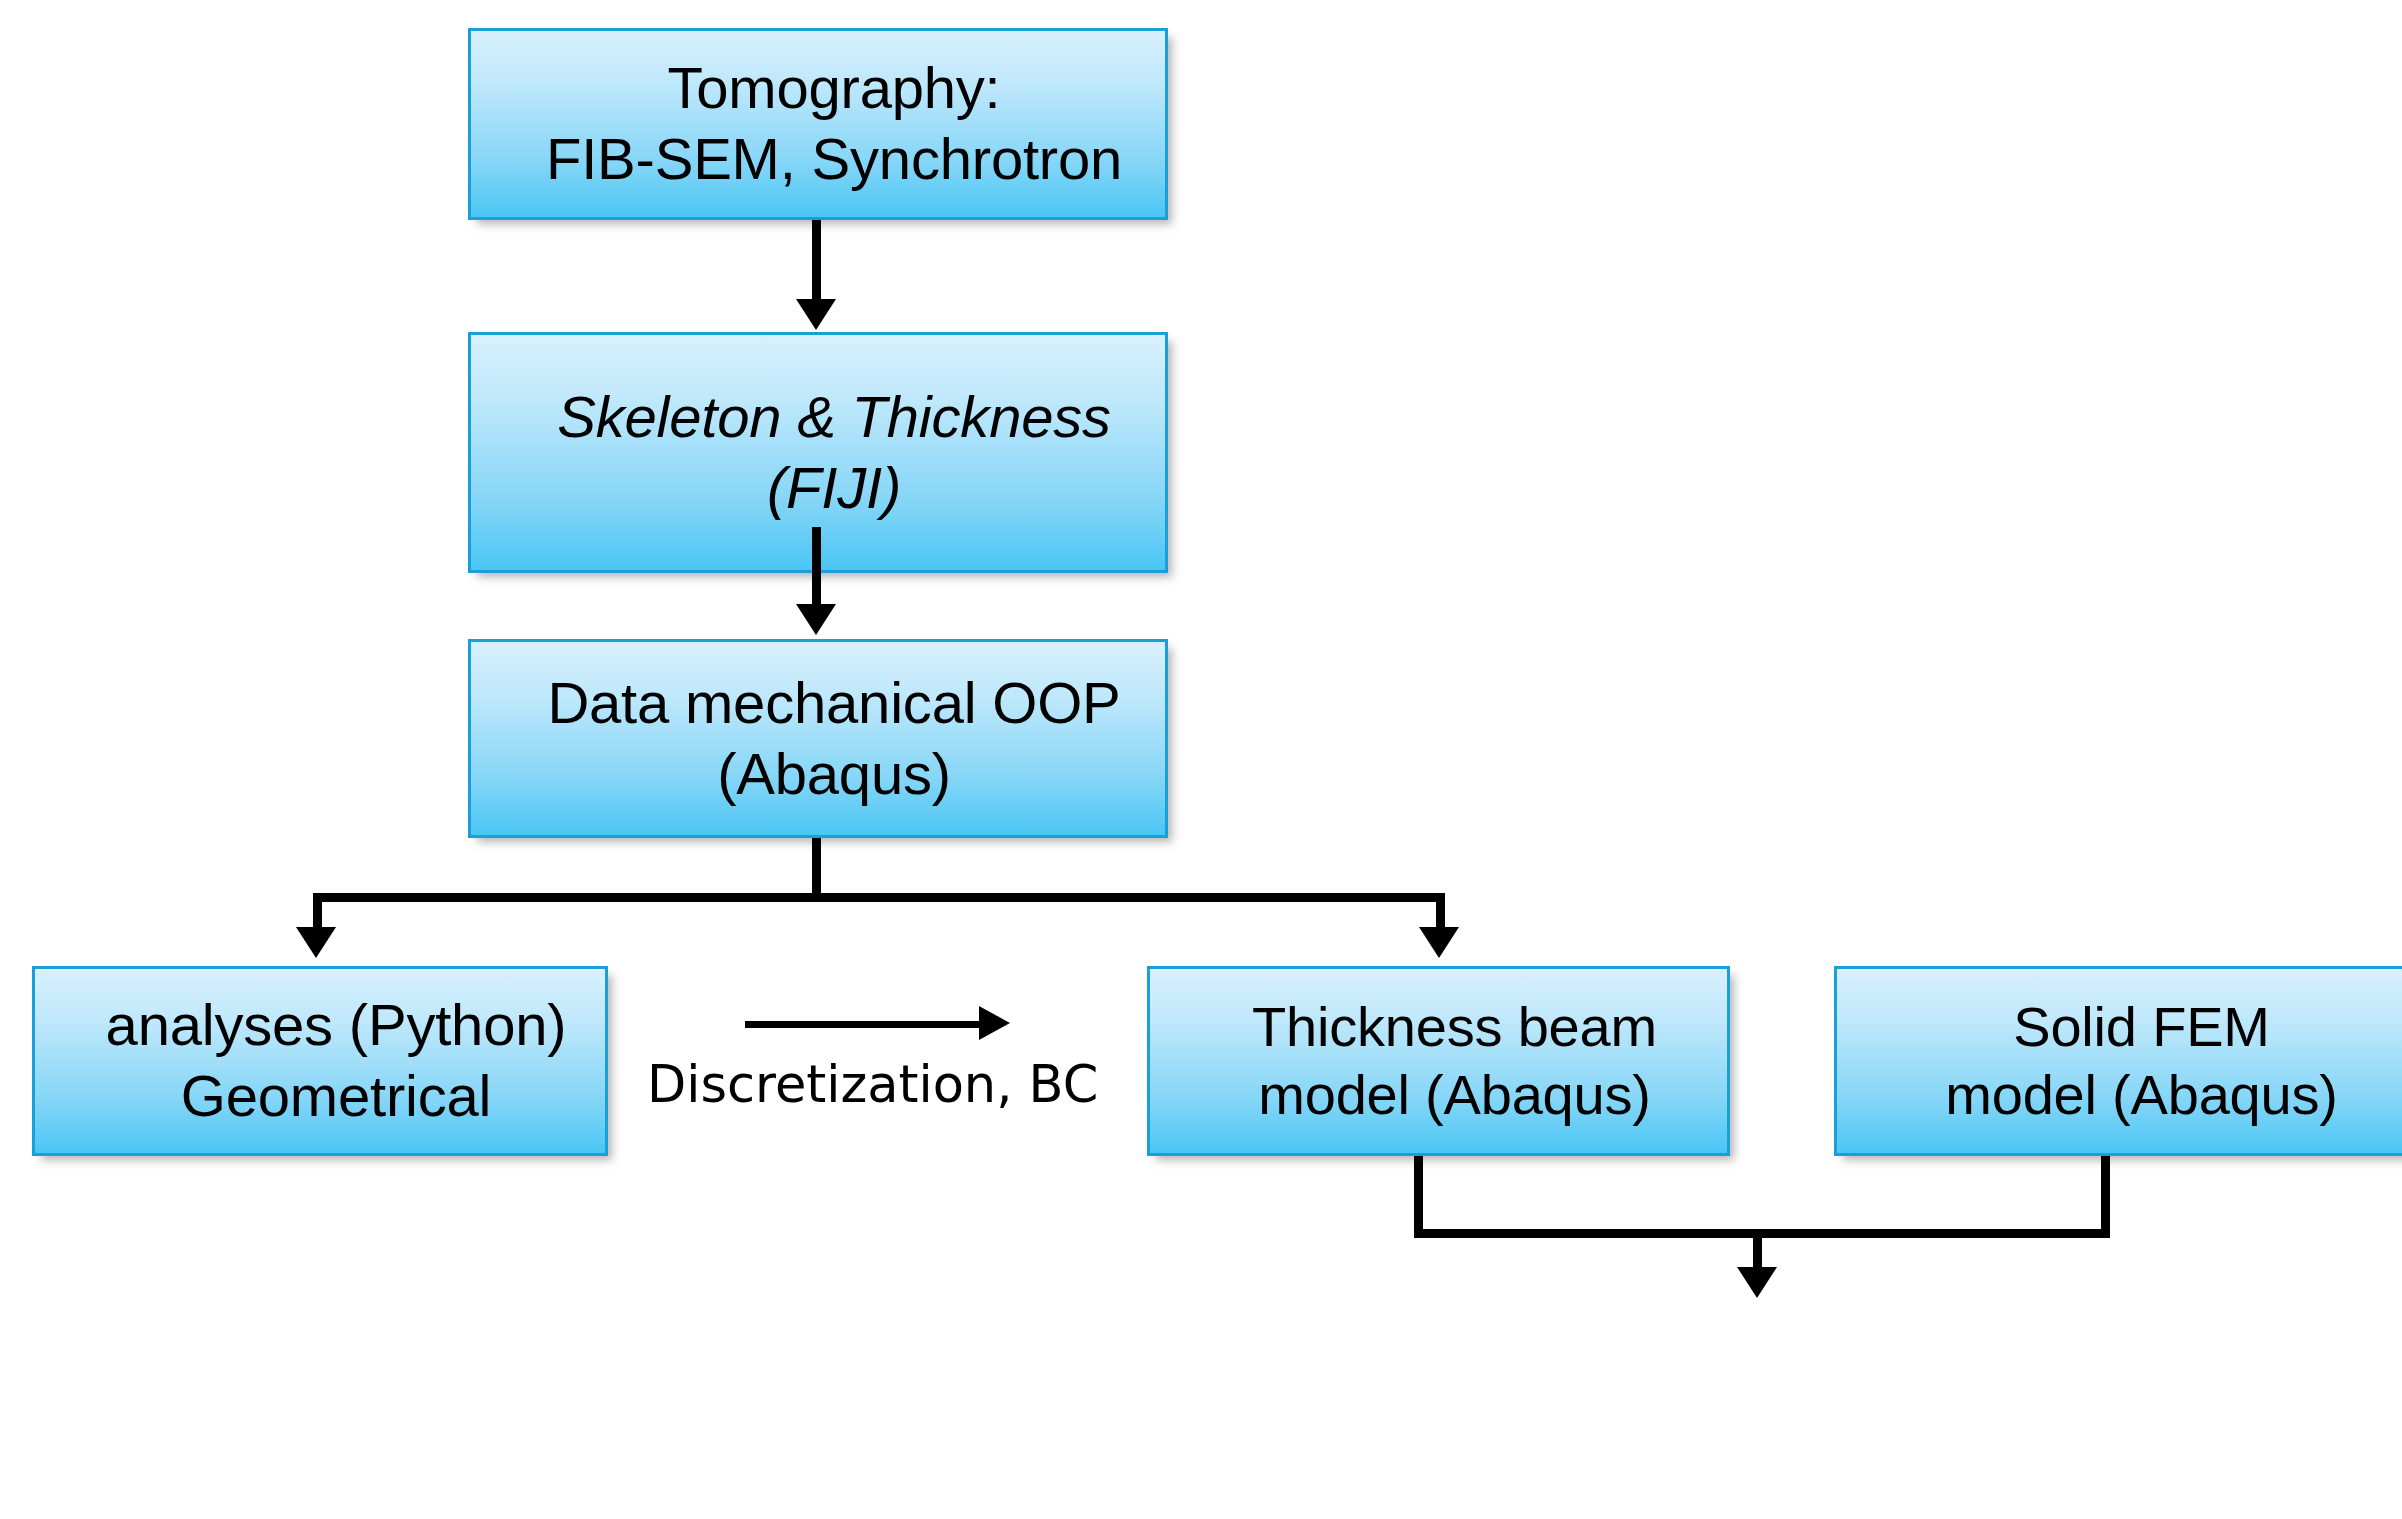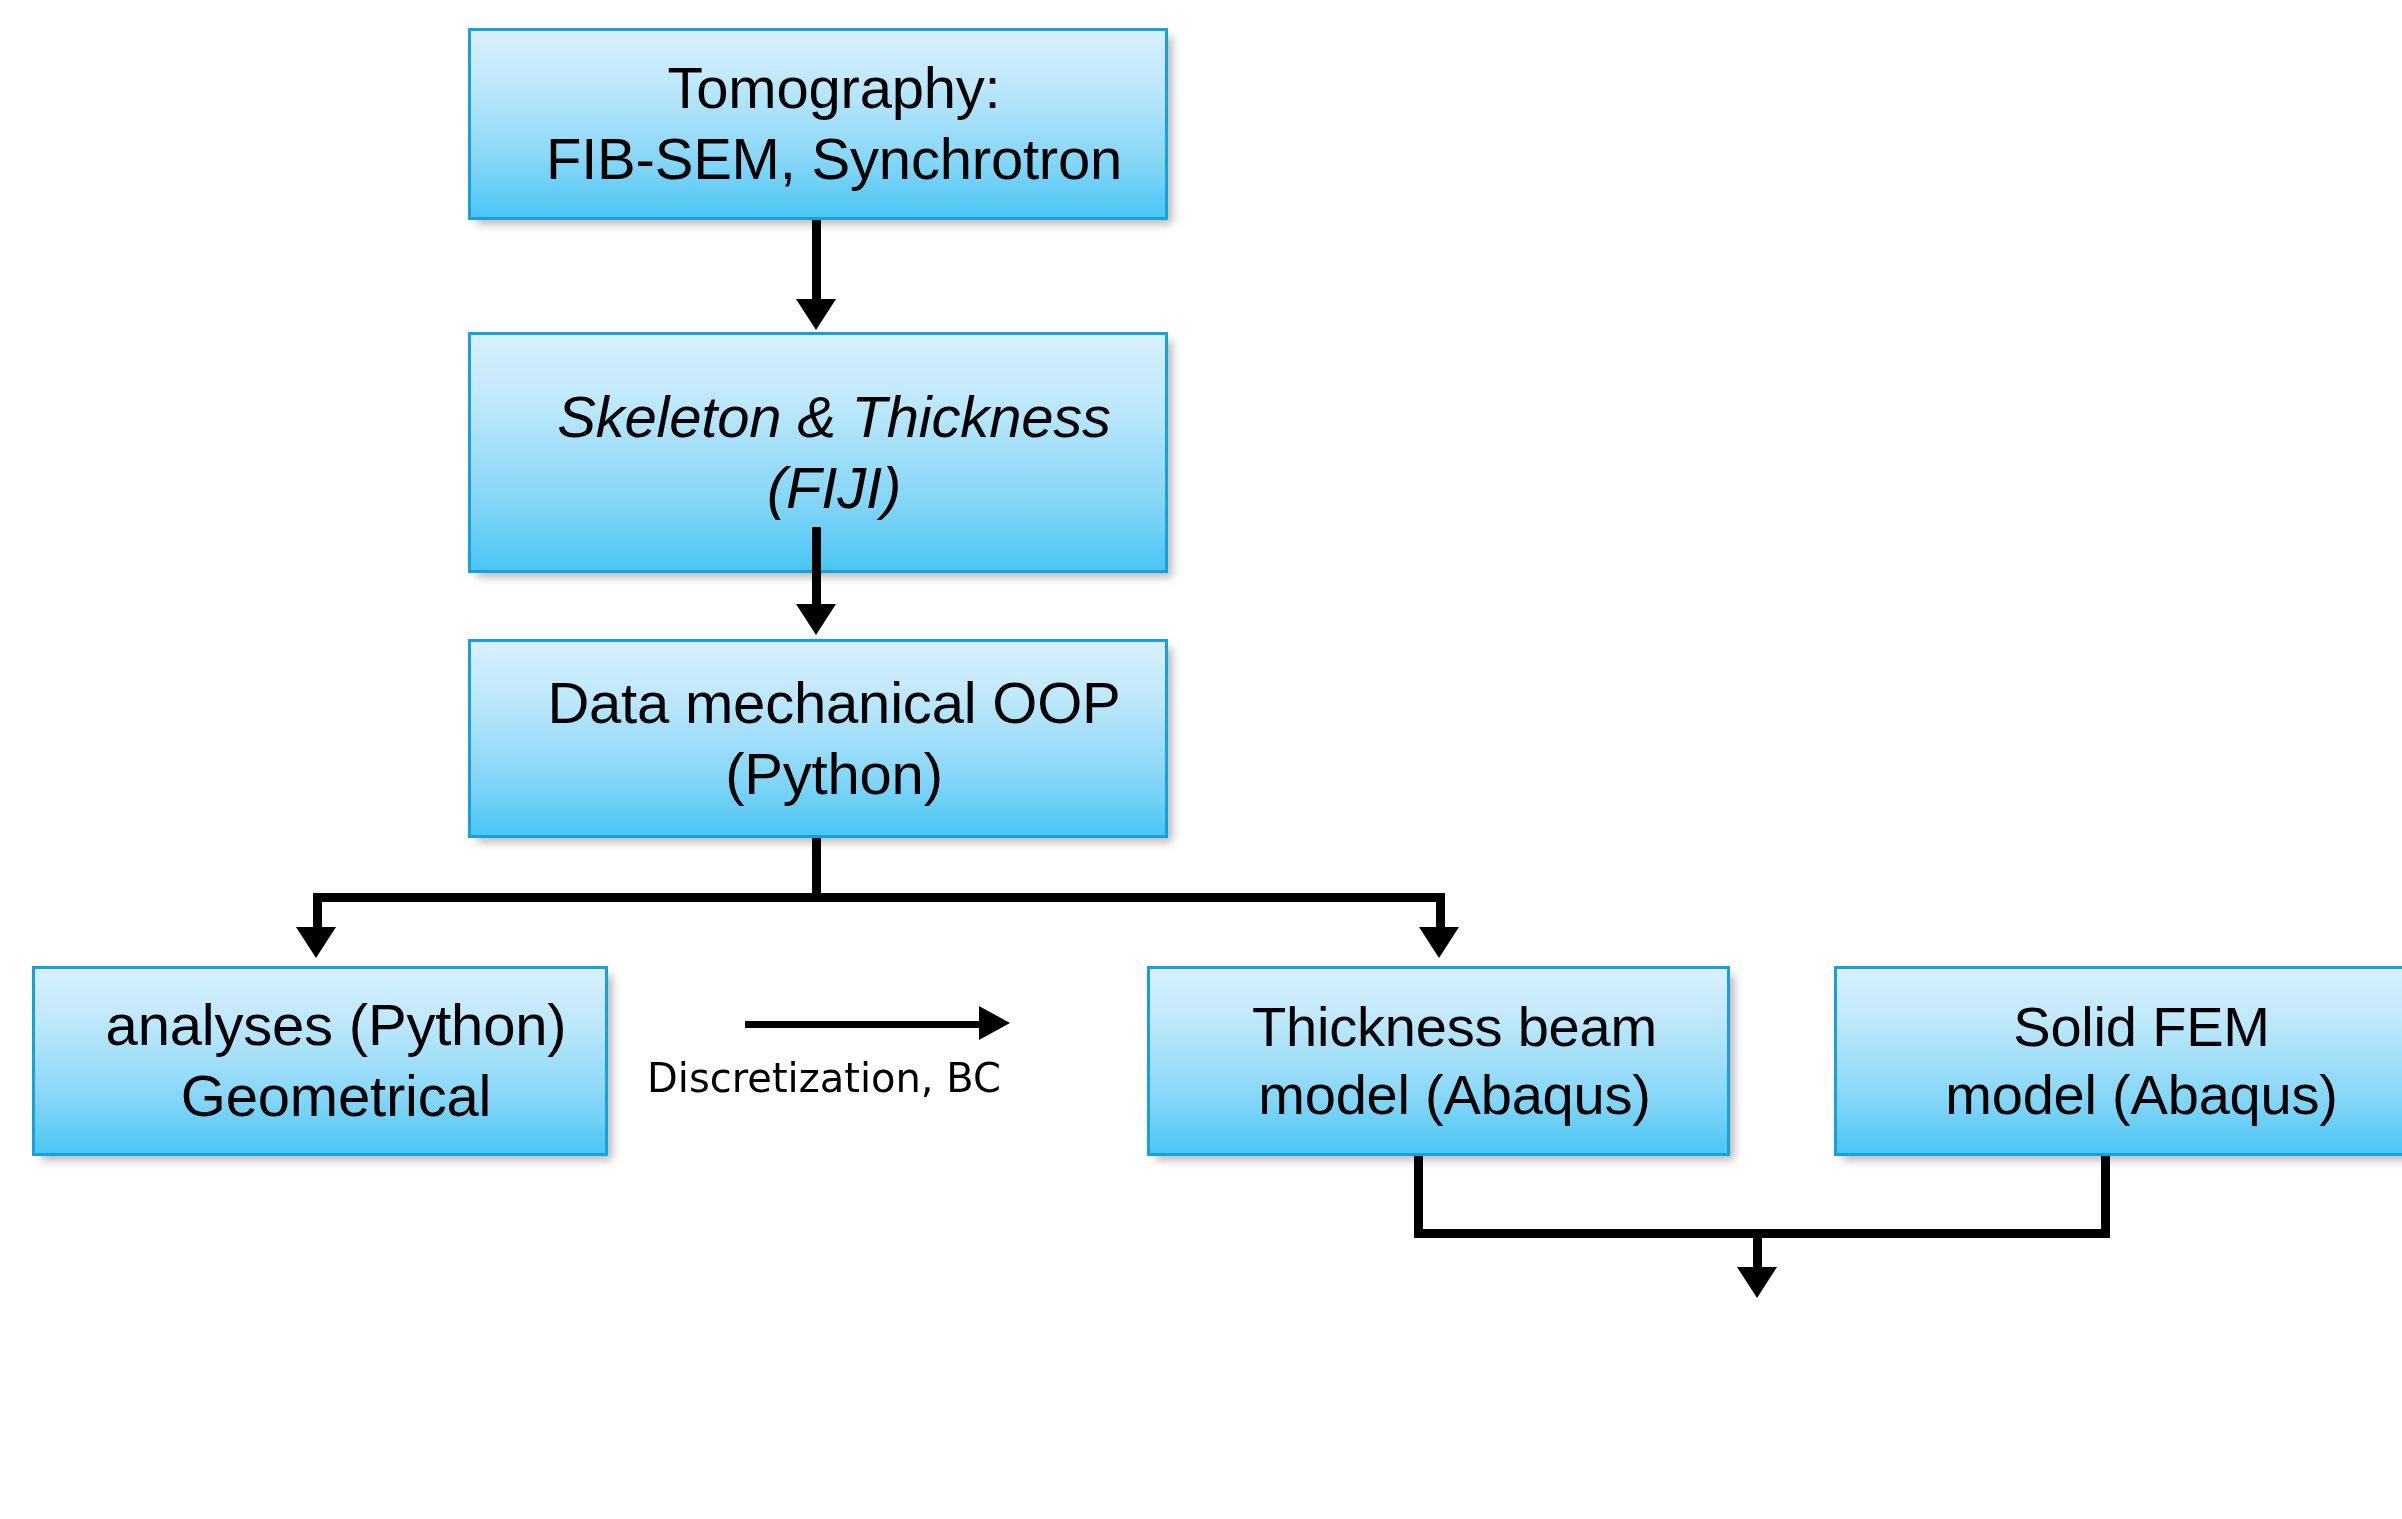--- a/index.html
+++ b/index.html
@@ -59,21 +59,21 @@
     border-right: 0;
     border-top: 17.4px solid transparent;
     border-bottom: 17.4px solid transparent;
   }
 
   
   .edge-label {
     position: absolute;
     color: #000000;
     font-family: "DejaVu Sans", sans-serif;
-    font-size: 40px;
+    font-size: 51px;
     white-space: nowrap;
   }
 </style>
 </head>
 <body>
 
 <div id="canvas">
 
   <div class="node t60" style="left:468px; top:28px; width:700px; height:192px;">
     <span class="line">Tomography:</span>
@@ -86,21 +86,21 @@
   <div class="node t60" style="left:468px; top:332px; width:700px; height:241px;font-style:italic;">
     <span class="line">Skeleton &amp; Thickness</span>
     <span class="line">(FIJI)</span>
   </div>
 
   <div class="vline" style="left:812px; top:527px; width:8.7px; height:81px;"></div>
   <div class="arrowhead" style="left:796px; top:604px;"></div>
 
   <div class="node t60" style="left:468px; top:639px; width:700px; height:199px;">
     <span class="line">Data mechanical OOP</span>
-    <span class="line">(Python)</span>
+    <span class="line">(Abaqus)</span>
   </div>
 
   <div class="vline" style="left:812px; top:838px; width:8.7px; height:63px;"></div>
   <div class="hline" style="left:313px; top:893px; width:1132px; height:8.7px;"></div>
   <div class="vline" style="left:313px; top:893px; width:8.7px; height:39px;"></div>
   <div class="arrowhead" style="left:296px; top:927px;"></div>
   <div class="vline" style="left:1436px; top:893px; width:8.7px; height:39px;"></div>
   <div class="arrowhead" style="left:1419px; top:927px;"></div>
 
   <div class="node t60" style="left:32px; top:966px; width:576px; height:190px;">

